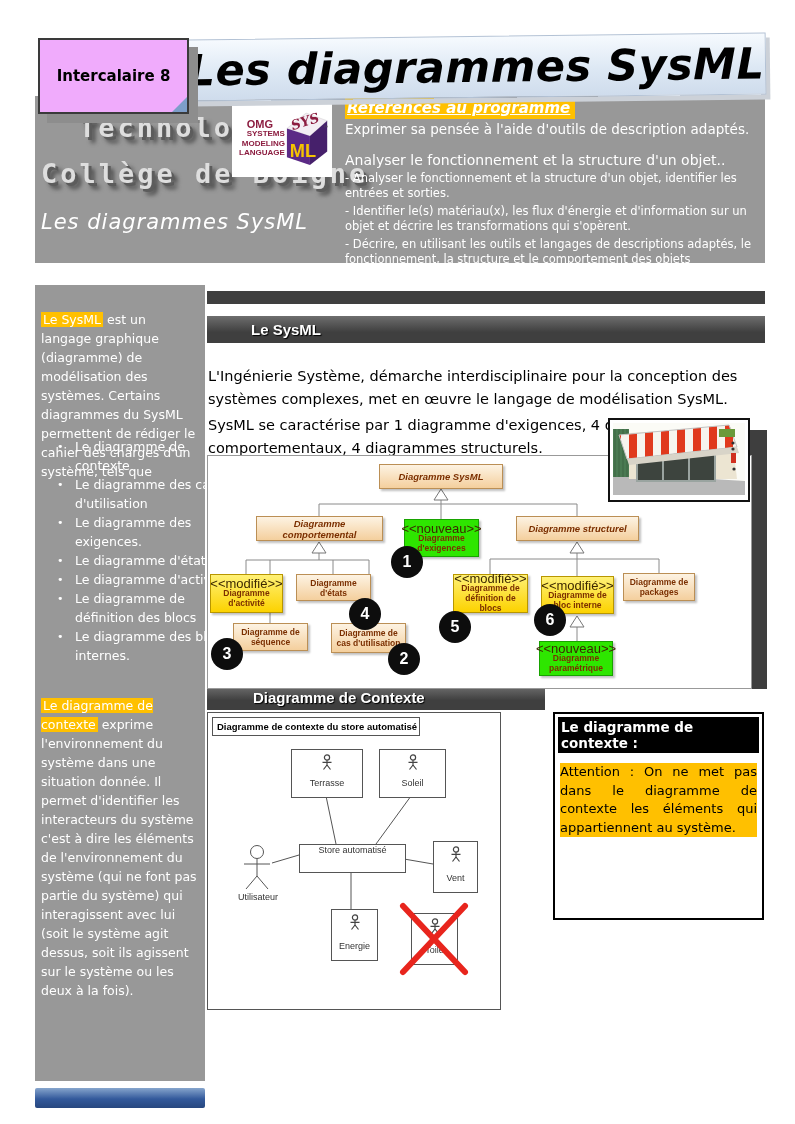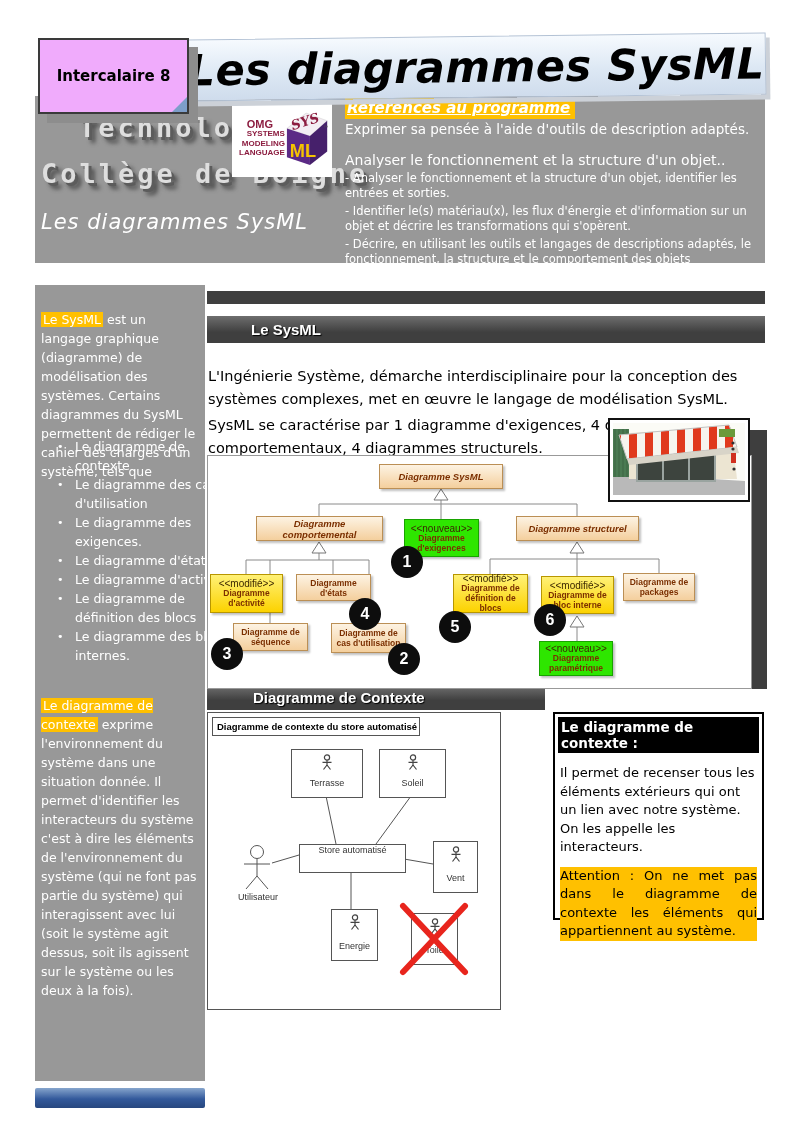--- a/index.html
+++ b/index.html
@@ -74,21 +74,21 @@
   #tree svg { position:absolute; left:0; top:0; }
   .tbox { position:absolute; box-sizing:border-box; border:1px solid #bb8f55;
       display:flex; flex-direction:column; align-items:center; justify-content:center;
       text-align:center; font-family:"Liberation Sans",sans-serif; z-index:2;
       box-shadow:2px 2px 2px rgba(0,0,0,0.25); }
   .peach  { background:linear-gradient(180deg,#fdf3e3,#f4cf9d); }
   .yellow { background:linear-gradient(180deg,#fff176,#fcd200); border-color:#b89600; }
   .green  { background:#2ee600; border-color:#18a300; }
   .tbox .lbl  { font-weight:bold; color:#7b2f00; font-size:8.5px; line-height:10px; }
   .tbox .big  { font-size:9.5px; font-style:italic; line-height:11px; }
-  .tbox .st   { font-size:10px; color:#3c2800; line-height:9px; }
+  .tbox .st   { font-size:13px; color:#3c2800; line-height:9px; }
   .badge { position:absolute; width:32px; height:32px; border-radius:50%; background:#0d0d0d;
       color:#fff; font-weight:bold; font-size:16px; display:flex; align-items:center;
       justify-content:center; font-family:"Liberation Sans",sans-serif; z-index:3; }
 
   
   #store { left:608px; top:418px; width:142px; height:84px; background:#fff;
       border:2px solid #111; padding:3px; box-sizing:border-box; z-index:6; }
 
   
   #ctx { left:207px; top:712px; width:292px; height:296px; border:1px solid #555;
@@ -349,19 +349,18 @@
     <svg id="cross" width="292" height="296" viewBox="0 0 292 296">
       <g stroke="#e8251d" stroke-width="6" stroke-linecap="round">
         <line x1="195" y1="193" x2="257" y2="259"></line>
         <line x1="257" y1="193" x2="195" y2="259"></line>
       </g>
     </svg>
   </div>
 
   <div class="abs" id="info">
     <div id="info-title">Le diagramme de contexte :</div>
-    <p id="info-body">Il permet de recenser tous les éléments extérieurs qui ont un lien avec notre système. On les appelle les interacteurs.</p>
     <p id="info-warn" class="warn">Attention : On ne met pas dans le diagramme de contexte les éléments qui appartiennent au système.</p>
   </div>
 
   <div class="abs" id="footer-bar"></div>
 
 </div>
 
 </body></html>

